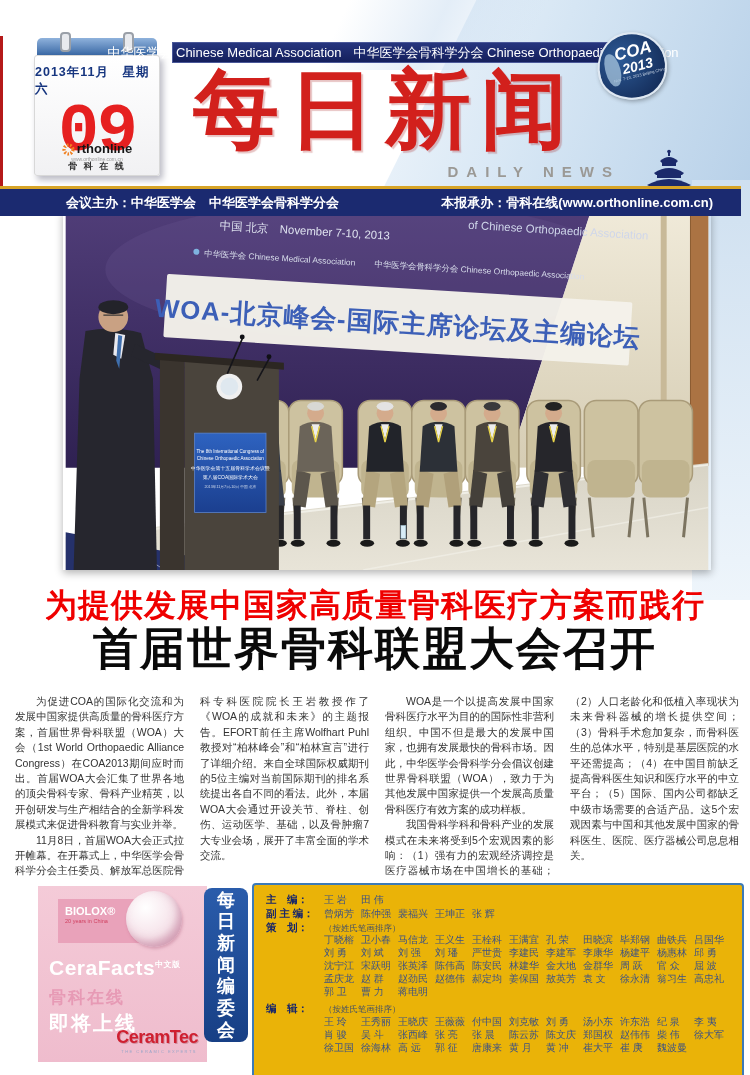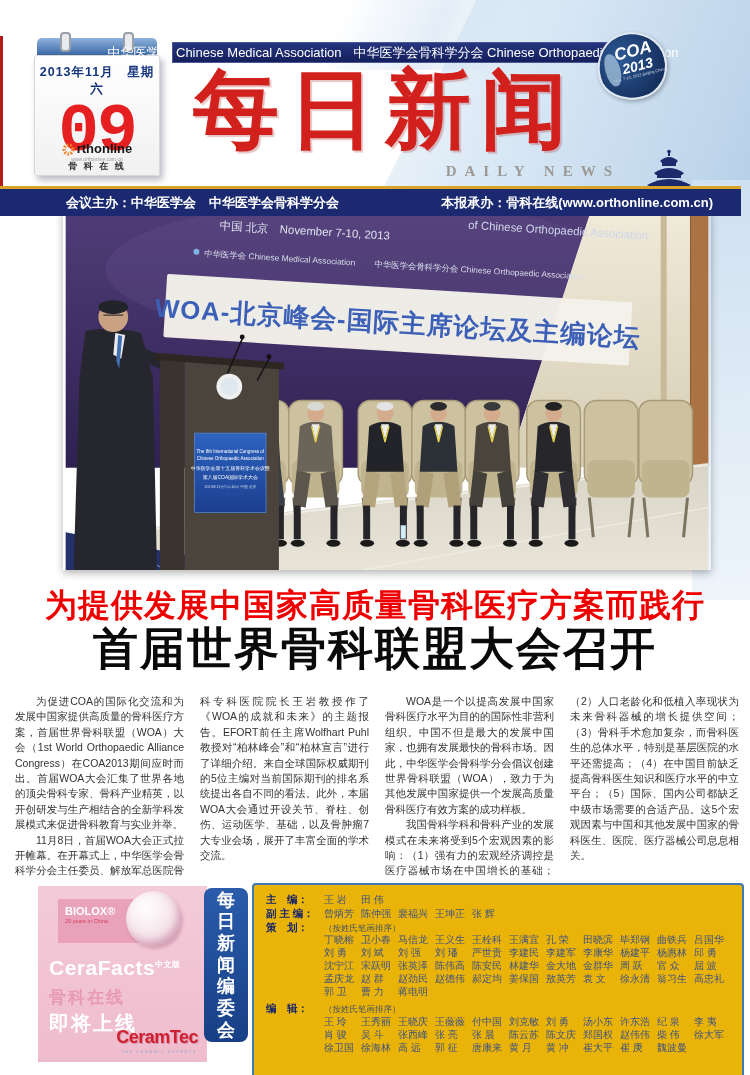--- a/index.html
+++ b/index.html
@@ -17,21 +17,21 @@
   .red-edge{left:0;top:36px;width:3px;height:169px;background:#b51919;z-index:2;}
 
   
   .calendar{left:34px;top:38px;width:126px;height:138px;z-index:3;}
   .cal-head{position:absolute;top:0;left:3px;right:3px;height:19px;
     background:linear-gradient(#8fb2dc,#31619f);border-radius:5px 5px 2px 2px;}
   .cal-ring{position:absolute;top:-6px;width:7px;height:16px;border:2px solid #9aa0a8;
     border-radius:4px;background:#e8eaee;z-index:4;}
   .cal-body{position:absolute;top:17px;left:0;right:0;bottom:0;border:1px solid #d8d8d8;
     background:linear-gradient(#ffffff,#f1f1f3);border-radius:3px;box-shadow:3px 4px 6px rgba(60,60,90,.35);}
-  .cal-date{margin-top:8px;text-align:center;color:#16357f;font-size:12.5px;font-weight:bold;letter-spacing:1px;}
+  .cal-date{margin-top:8px;color:#16357f;font-size:12.5px;font-weight:bold;letter-spacing:1px;}
   .cal-day{text-align:center;color:#e62020;font-size:68px;font-weight:bold;line-height:1;
     font-family:Liberation Mono, monospace;letter-spacing:-2px;}
   .cal-logo{position:absolute;bottom:3px;left:0;right:0;text-align:center;line-height:1.1;}
   .cal-logo-row{display:flex;align-items:center;justify-content:center;gap:2px;}
   .cal-logo-name{font-size:13px;font-weight:bold;color:#151515;}
   .cal-logo-url{font-size:5px;color:#999;}
   .cal-logo-cn{font-size:9px;font-weight:bold;color:#333;letter-spacing:2px;}
 
   
   .org-bar{left:172px;top:42px;width:436px;height:21px;z-index:3;box-sizing:border-box;
@@ -50,21 +50,21 @@
     border-radius:45% 55% 50% 50%;opacity:.75;}
   .badge-coa{margin-top:9px;margin-left:9px;font-size:17px;font-weight:900;font-style:italic;line-height:1;}
   .badge-year{margin-left:11px;font-size:14px;font-weight:bold;font-style:italic;line-height:1;}
   .badge-sub{margin-left:11px;font-size:4px;color:#c9d6e6;}
 
   
   .masthead{left:150px;top:64px;width:470px;z-index:2;text-align:center;color:#d2201c;
     font-family:"DejaVu Serif",serif;font-weight:bold;font-size:86px;letter-spacing:10px;line-height:1.05;
     text-shadow:2px 2px 1px rgba(160,20,20,.25);}
   .dailynews{left:0;top:163px;width:620px;z-index:2;text-align:right;color:#9b9995;
-    font-weight:bold;font-size:15px;letter-spacing:8px;font-family:Liberation Serif, serif;}
+    font-weight:bold;font-size:15px;letter-spacing:8px;}
 
   .temple{left:640px;top:149px;z-index:2;}
 
   
   .info-bar{left:0;top:186px;width:741px;height:30px;z-index:3;box-sizing:border-box;
     background:#1b2a70;border-top:3px solid #d7a427;display:flex;justify-content:space-between;
     align-items:center;padding:0 28px 0 66px;color:#fff;font-weight:bold;font-size:13px;white-space:nowrap;}
 
   
   .photo{left:63px;top:210px;width:648px;height:360px;z-index:2;box-shadow:0 3px 8px rgba(0,0,0,.3);overflow:hidden;}

